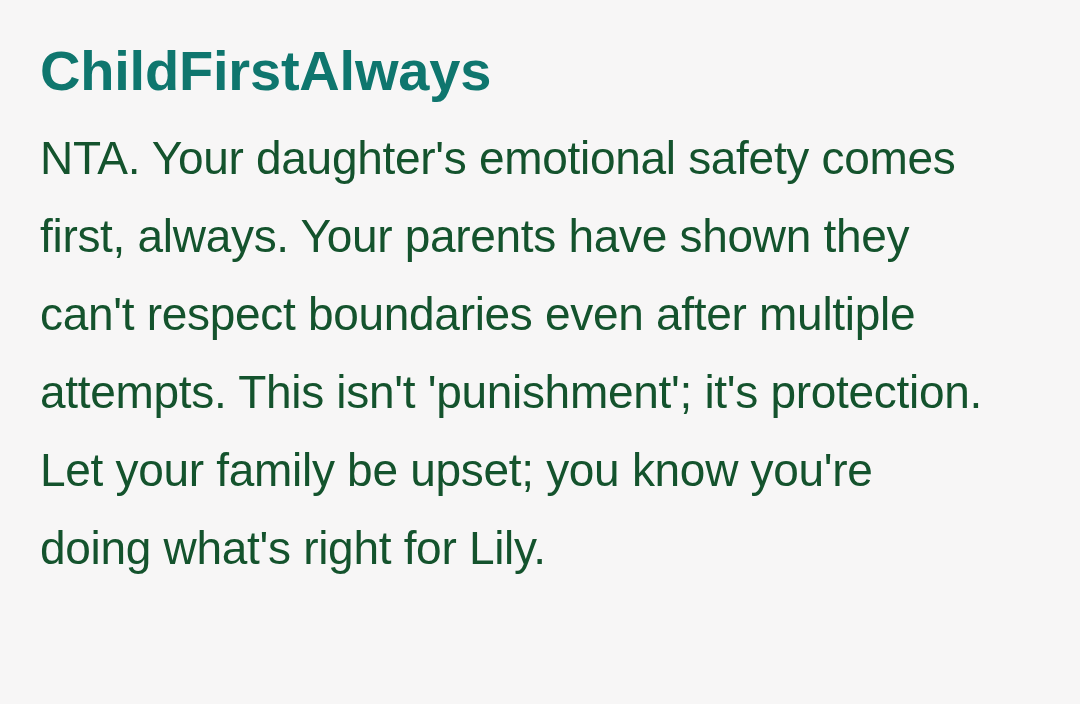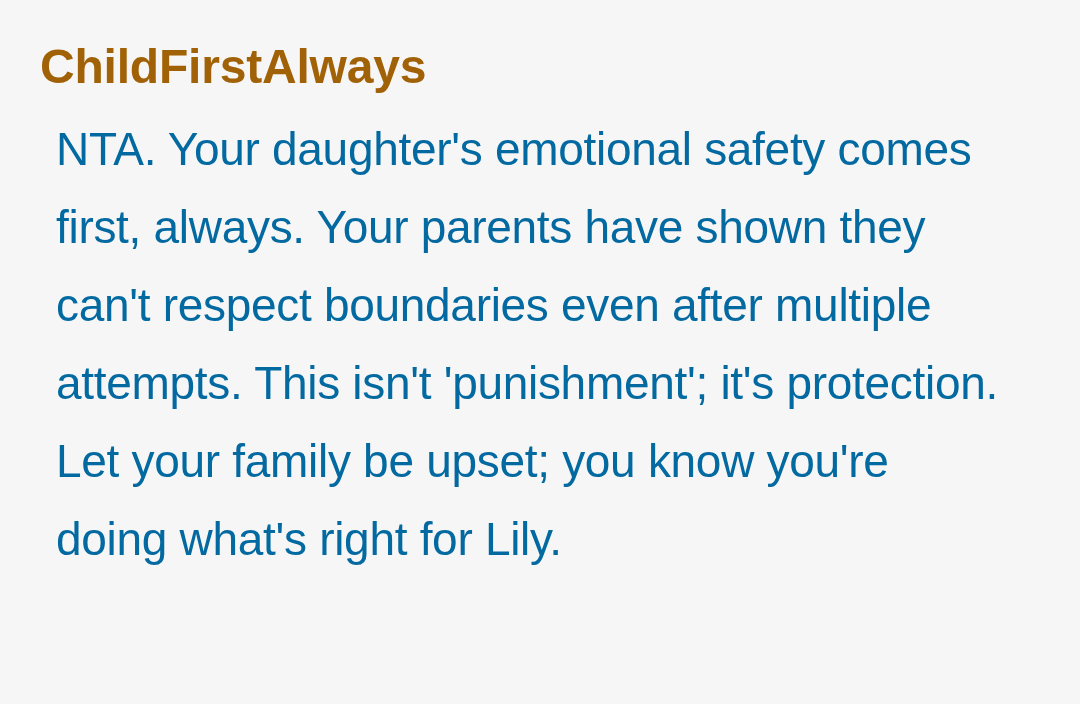--- a/index.html
+++ b/index.html
@@ -20,36 +20,36 @@
     width: 1080px;
     height: 704px;
     background: #f7f6f6;
     padding: 40px 40px 0 40px;
     display: flex;
     flex-direction: column;
     align-items: flex-start;
   }
 
   .comment-author {
-    font-size: 48px;
+    font-size: 56px;
     font-weight: bold;
-    color: #a16207;
+    color: #0f766e;
     line-height: 1.12;
     letter-spacing: -0.2px;
     margin: 0;
     padding: 0;
     white-space: nowrap;
   }
 
   .comment-body {
-    margin: 16px;
+    margin: 0;
     padding: 0;
     font-size: 46px;
     font-weight: 400;
-    color: #0369a1;
+    color: #14532d;
     line-height: 78px;
     letter-spacing: -0.3px;
     max-width: 952px;
     word-wrap: break-word;
     margin-top: 16px;
   }
 </style>
 </head>
 <body>
 

